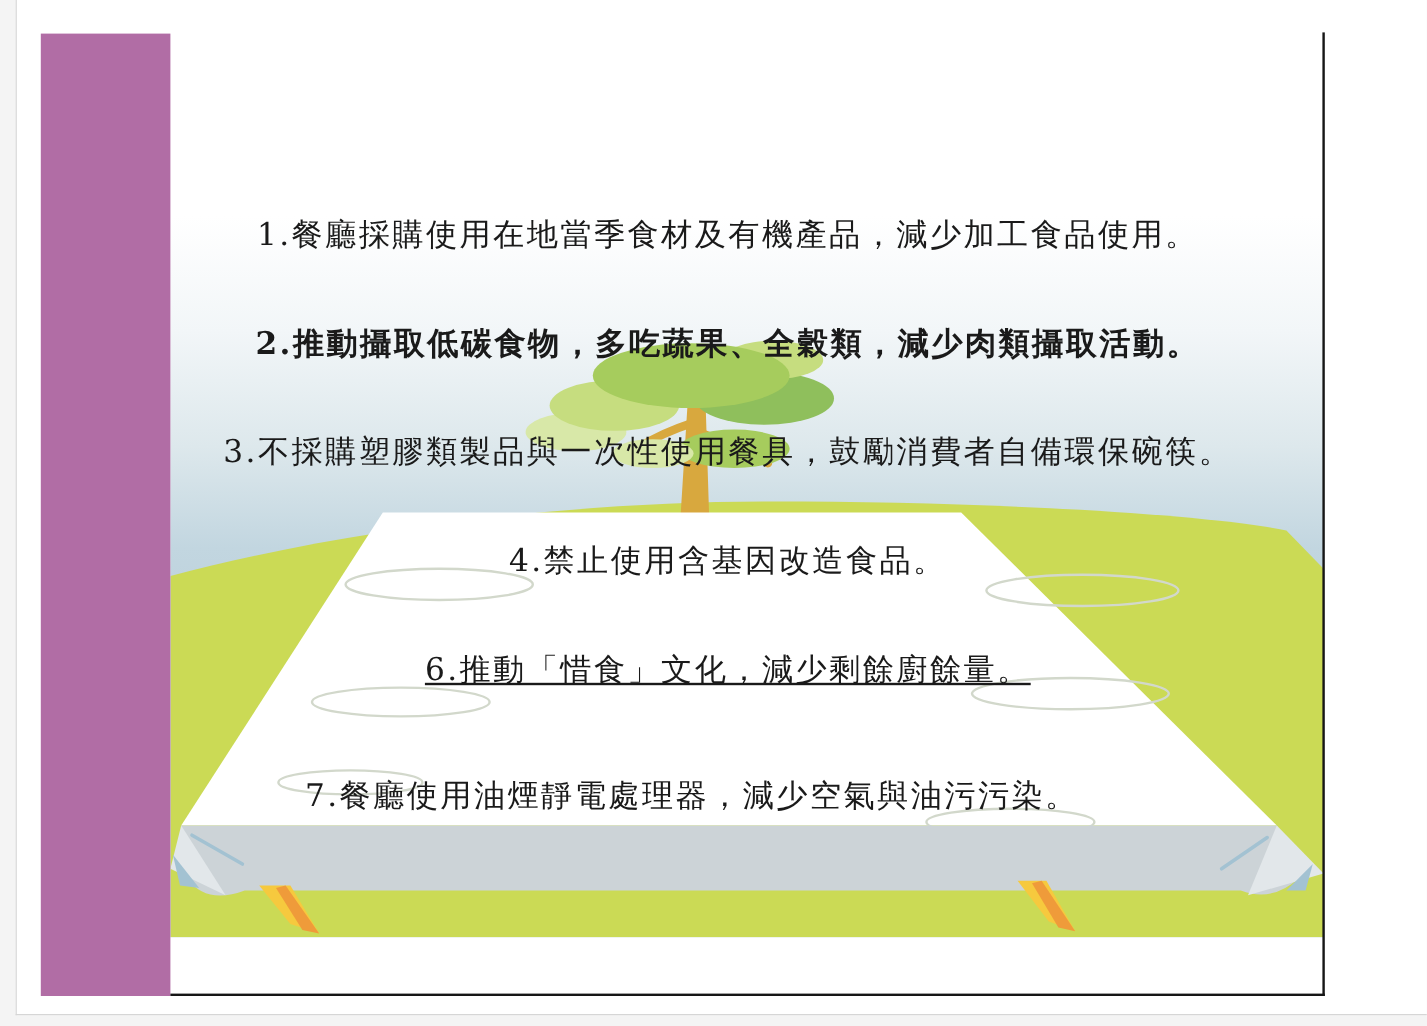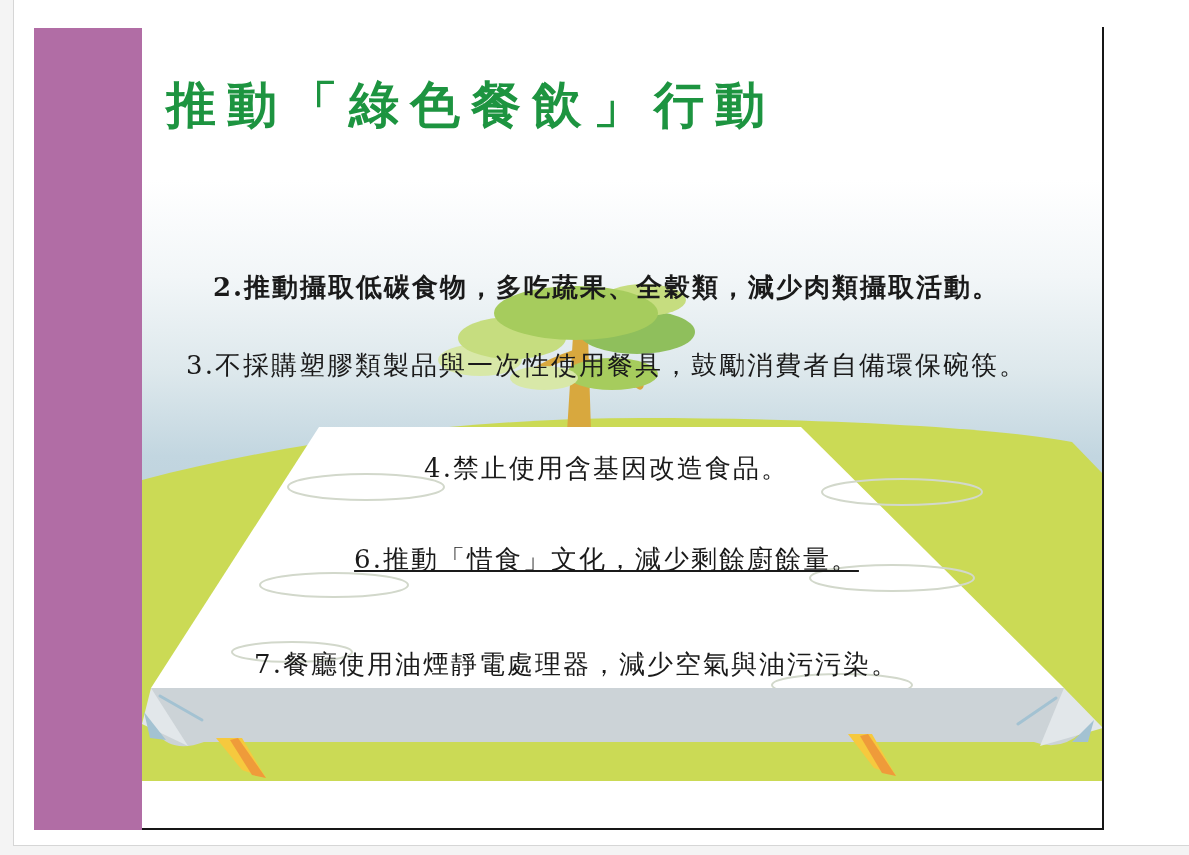--- a/index.html
+++ b/index.html
@@ -63,21 +63,21 @@
     position:absolute;left:112px;top:0;width:961px;height:845px;
     pointer-events:none;
   }
   .item{
     position:absolute;left:0;right:0;text-align:center;
     font-size:26px;line-height:1.2;letter-spacing:2px;
     color:var(--text-black,#1a1a1a);white-space:nowrap;
   }
   .pos-1{top:181px;}
   .pos-2{top:272px;font-weight:bold;}
-  .pos-3{top:350px;text-align:center;}
+  .pos-3{top:362px;text-align:center;}
   .pos-4{top:453px;}
   .pos-5{top:544px;text-decoration:underline;}
   .pos-6{top:649px;left:-30px;right:30px;}
 </style>
 </head>
 <body>
 
 <div class="page">
 
   <div class="illustration">
@@ -125,23 +125,23 @@
         <polygon class="leg" points="706,554 730,554 754,596 732,588"></polygon>
         <polygon class="leg-shade" points="726,554 754,596 740,593 718,556"></polygon>
       </g>
     </svg>
   </div>
 
   <div class="accent-bar"></div>
   <div class="shadow-right"></div>
   <div class="shadow-bottom"></div>
 
-  <h1 class="title">推動「綠色餐飲」行動</h1>
 
   <div class="items">
+    <div class="item pos-1">1.餐廳採購使用在地當季食材及有機產品，減少加工食品使用。</div>
     <div class="item pos-2">2.推動攝取低碳食物，多吃蔬果、全穀類，減少肉類攝取活動。</div>
     <div class="item pos-3">3.不採購塑膠類製品與一次性使用餐具，鼓勵消費者自備環保碗筷。</div>
     <div class="item pos-4">4.禁止使用含基因改造食品。</div>
     <div class="item pos-5">6.推動「惜食」文化，減少剩餘廚餘量。</div>
     <div class="item pos-6">7.餐廳使用油煙靜電處理器，減少空氣與油污污染。</div>
   </div>
 
 </div>
 
 </body></html>

